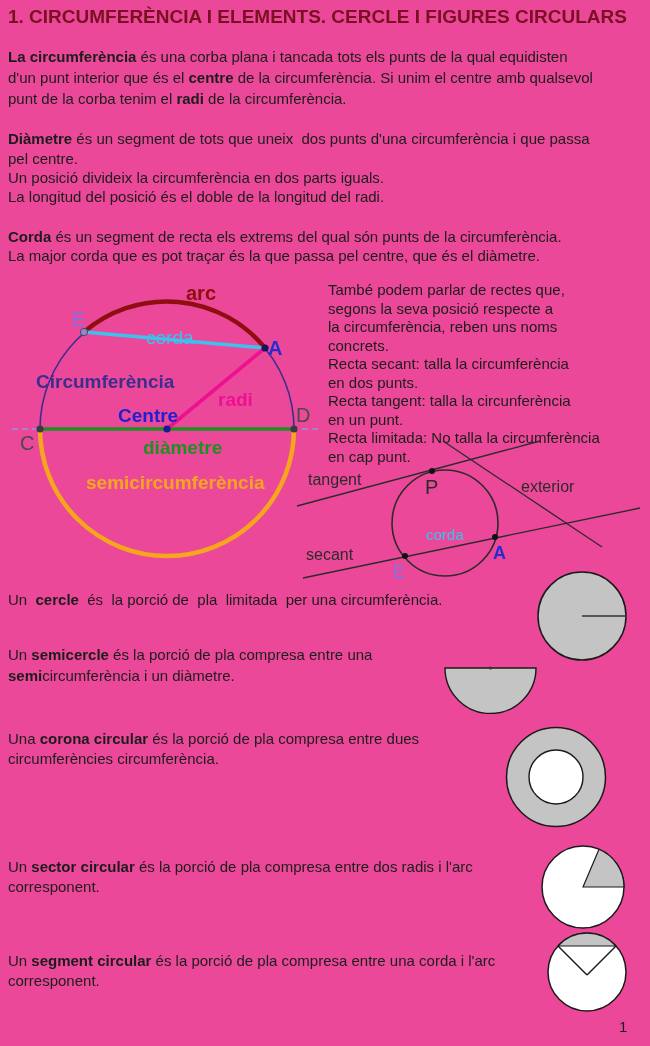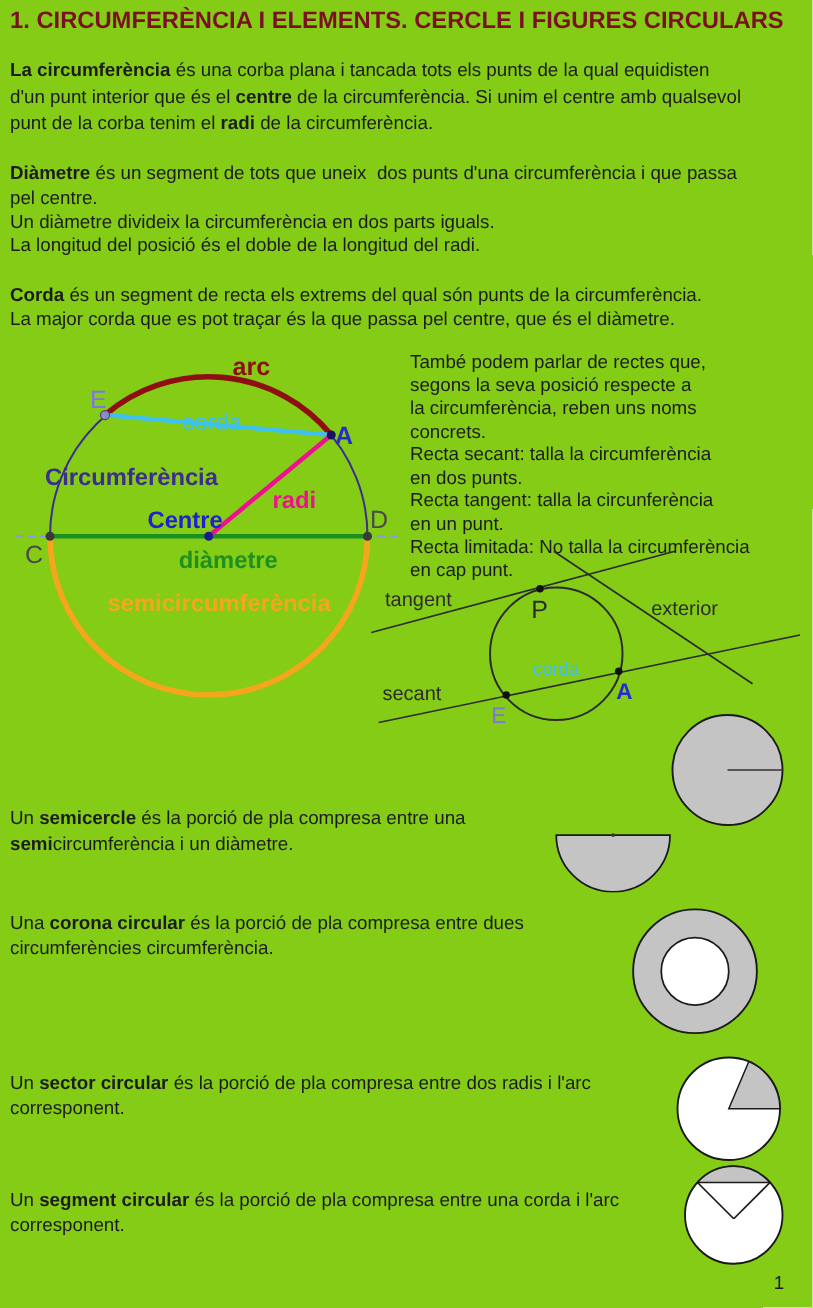--- a/index.html
+++ b/index.html
@@ -1,16 +1,16 @@
 <!DOCTYPE html>
 <html><head>
 <meta charset="utf-8">
 <style>
   html,body{margin:0;padding:0;background:#fff;}
-  .page{position:relative;width:650px;height:1046px;background:#84cc16;
+  .page{position:relative;width:650px;height:1046px;background:#ec4899;
         font-family:"Liberation Sans",sans-serif;color:#1c1c1c;overflow:hidden;}
   .title{position:absolute;left:8px;top:6px;font-size:19px;font-weight:bold;
          color:#7a1022;white-space:pre;}
   .tline{position:absolute;left:8px;font-size:15px;white-space:pre;color:#1c1c1c;}
   .b{font-weight:bold;}
   .rectes .tline{left:328px;}
   svg{position:absolute;}
   .pageno{position:absolute;left:619px;top:1018px;font-size:15px;color:#1c1c1c;}
 </style>
 </head>
@@ -22,21 +22,21 @@
 
   <div>
     <div class="tline" style="top:48px"><span class="b">La circumferència</span><span> és una corba plana i tancada tots els punts de la qual equidisten</span></div>
     <div class="tline" style="top:69px"><span>d'un punt interior que és el </span><span class="b">centre</span><span> de la circumferència. Si unim el centre amb qualsevol</span></div>
     <div class="tline" style="top:90px"><span>punt de la corba tenim el </span><span class="b">radi</span><span> de la circumferència.</span></div>
   </div>
 
   <div>
     <div class="tline" style="top:130px"><span class="b">Diàmetre</span><span> és un segment de tots que uneix  dos punts d'una circumferència i que passa</span></div>
     <div class="tline" style="top:150px"><span>pel centre.</span></div>
-    <div class="tline" style="top:169px"><span>Un diàmetre divideix la circumferència en dos parts iguals.</span></div>
+    <div class="tline" style="top:169px"><span>Un posició divideix la circumferència en dos parts iguals.</span></div>
     <div class="tline" style="top:188px"><span>La longitud del posició és el doble de la longitud del radi.</span></div>
   </div>
 
   <div>
     <div class="tline" style="top:228px"><span class="b">Corda</span><span> és un segment de recta els extrems del qual són punts de la circumferència.</span></div>
     <div class="tline" style="top:247px"><span>La major corda que es pot traçar és la que passa pel centre, que és el diàmetre.</span></div>
   </div>
 
   <div class="rectes">
     <div class="tline" style="top:281px">També podem parlar de rectes que,</div>
@@ -88,20 +88,21 @@
     <circle cx="200" cy="105" r="3" fill="#111111"></circle>
     <text x="13" y="53" font-size="16" fill="#2b2b2b">tangent</text>
     <text x="130" y="62" font-size="20" fill="#2b2b2b">P</text>
     <text x="226" y="60" font-size="16" fill="#2b2b2b">exterior</text>
     <text x="131" y="108" font-size="15" fill="#3ec1ee">corda</text>
     <text x="11" y="128" font-size="16" fill="#2b2b2b">secant</text>
     <text x="198" y="127" font-size="18" font-weight="bold" fill="#2a2ad2">A</text>
     <text x="98" y="146" font-size="18" fill="#7d74e8">E</text>
   </svg>
 
+  <div class="tline" style="top:591px"><span>Un  </span><span class="b">cercle</span><span>  és  la porció de  pla  limitada  per una circumferència.</span></div>
   <svg style="left:535px;top:569px" width="95" height="95" viewBox="0 0 95 95">
     <circle cx="47" cy="47" r="44" fill="#c4c4c4" stroke="#1a1a1a" stroke-width="1.5"></circle>
     <line x1="47" y1="47" x2="91" y2="47" stroke="#333333" stroke-width="1.3"></line>
   </svg>
 
   <div>
     <div class="tline" style="top:646px"><span>Un </span><span class="b">semicercle</span><span> és la porció de pla compresa entre una</span></div>
     <div class="tline" style="top:667px"><span class="b">semi</span><span>circumferència i un diàmetre.</span></div>
   </div>
   <svg style="left:443px;top:662px" width="100" height="52" viewBox="0 0 100 52">

